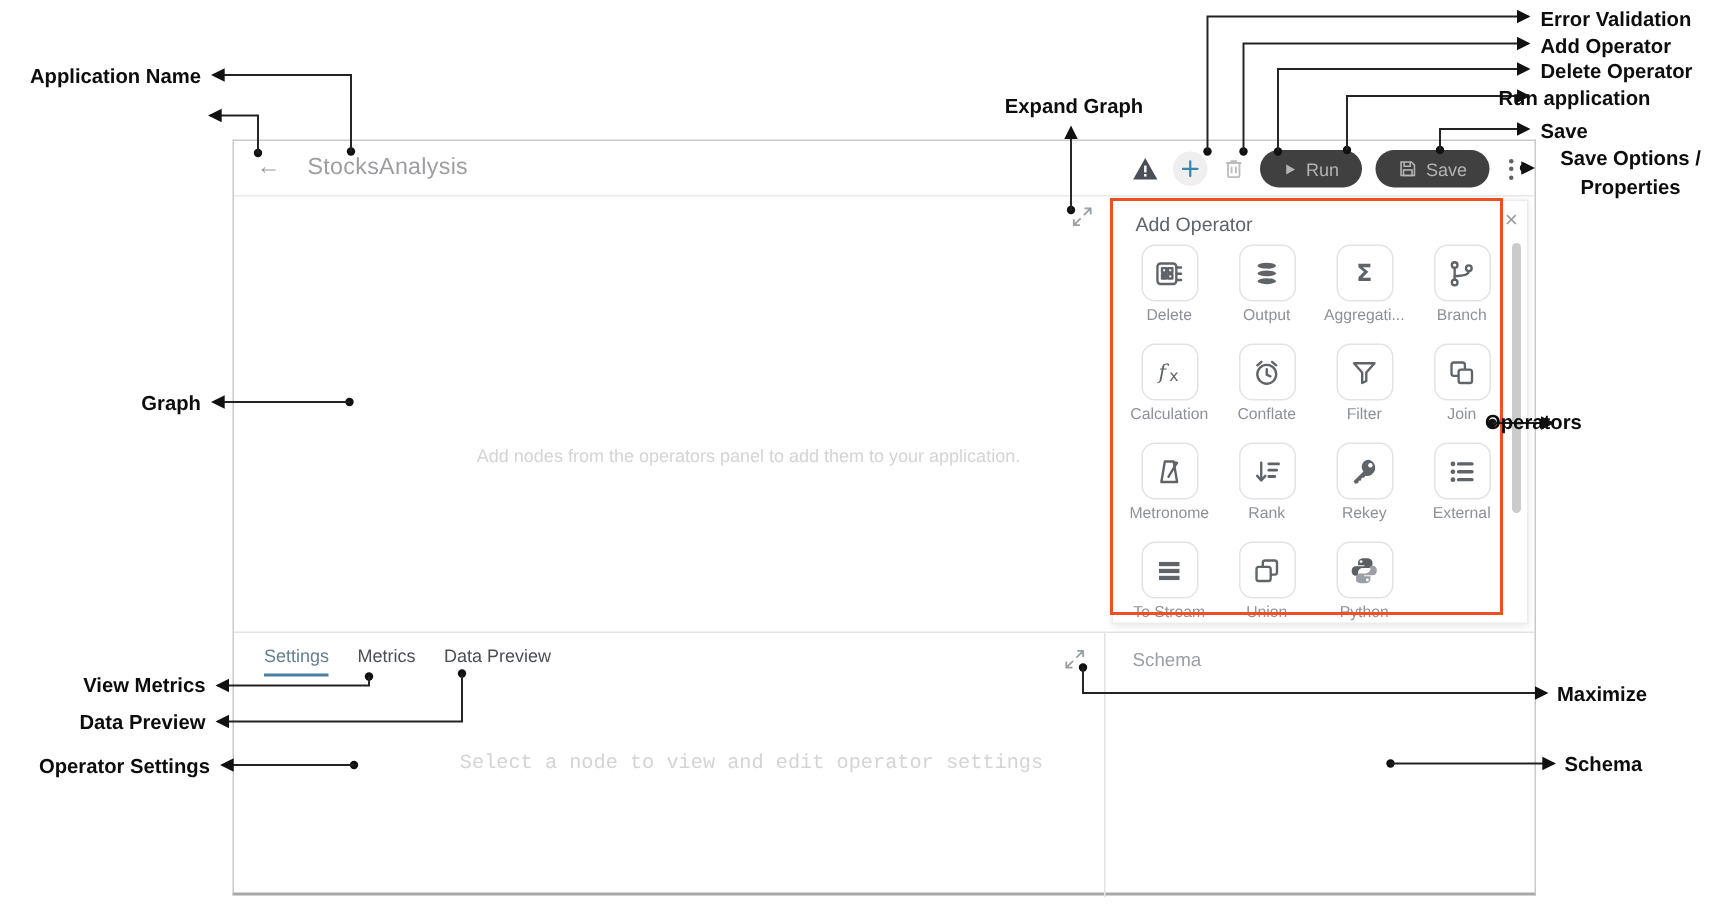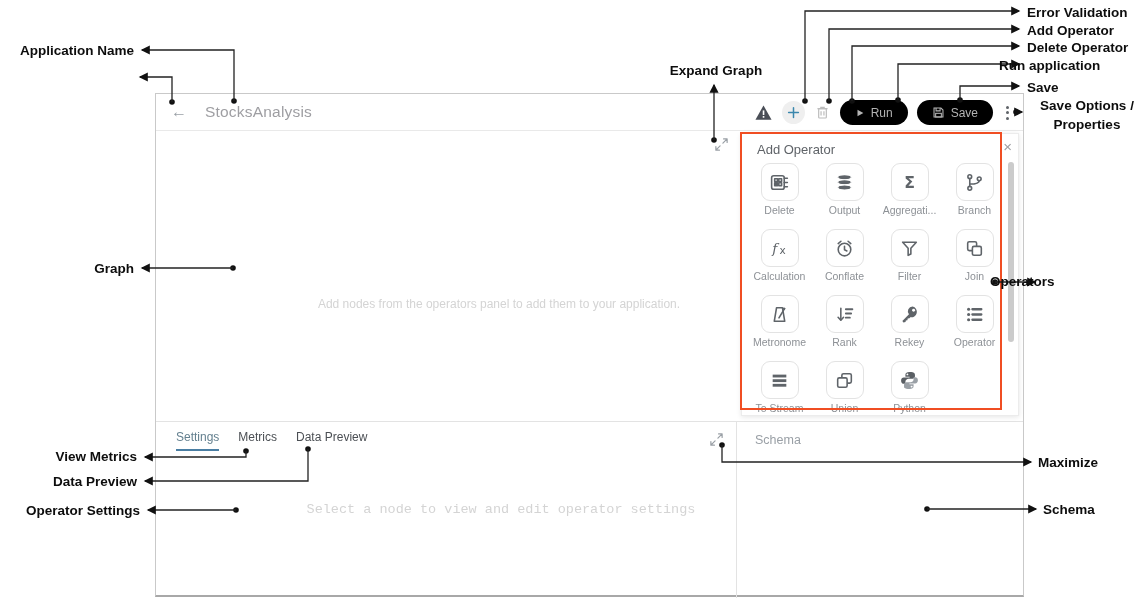--- a/index.html
+++ b/index.html
@@ -36,21 +36,21 @@
     background:#fff; border:1px solid #c9c9c9; border-bottom:2px solid #a8a8a8; z-index:1; }
 
   
   #app-header { position:absolute; left:0; top:0; width:100%; height:37px; border-bottom:1px solid #e9e9e9;
     display:flex; align-items:center; padding-left:15px; }
   .back-arrow { color:#9aa0a6; font-size:16px; cursor:pointer; margin-right:18px; }
   .app-title { color:#9e9ea2; font-size:15.5px; letter-spacing:.2px; }
   #toolbar { position:absolute; right:10px; top:0; height:37px; display:flex; align-items:center; gap:9px; }
   .tb-icon { display:flex; align-items:center; justify-content:center; cursor:pointer; }
   .plus-circle { width:23px; height:23px; border-radius:50%; background:#efefef; display:flex; align-items:center; justify-content:center; cursor:pointer; }
-  .pill-btn { height:25px; border-radius:13px; background:#000000; border:none; display:flex; align-items:center; gap:6px;
+  .pill-btn { height:25px; border-radius:13px; background:#404040; border:none; display:flex; align-items:center; gap:6px;
     padding:0 15px; font-family:"Liberation Sans", sans-serif; font-size:12px; color:#b3b3b3; cursor:pointer; }
   .kebab { display:flex; flex-direction:column; gap:2.5px; padding:2px 4px; cursor:pointer; }
   .kebab i { width:3px; height:3px; border-radius:50%; background:#5f6368; }
 
   
   #graph-panel { position:absolute; left:0; top:37px; width:100%; height:291px; border-bottom:1px solid #e3e3e3; }
   #graph-placeholder { position:absolute; left:103px; top:163px; width:480px; text-align:center;
     font-size:12px; line-height:20px; color:#d4d4d4; }
   .expand-glyph { position:absolute; cursor:pointer; }
   #graph-expand { left:558px; top:6px; }
@@ -273,21 +273,21 @@
 
   <div class="op-cell">
     <span class="op-glyph">
               <svg viewBox="0 0 20 20">
                 <circle cx="4.4" cy="5" r="1.5" fill="#5f6469" stroke="none"></circle>
                 <circle cx="4.4" cy="10" r="1.5" fill="#5f6469" stroke="none"></circle>
                 <circle cx="4.4" cy="15" r="1.5" fill="#5f6469" stroke="none"></circle>
                 <path d="M8 5h8.5M8 10h8.5M8 15h8.5" stroke-width="2.2"></path>
               </svg>
             </span>
-    <span class="op-label">Operator</span>
+    <span class="op-label">External</span>
   </div>
 
   <div class="op-cell">
     <span class="op-glyph">
               <svg viewBox="0 0 20 20">
                 <rect x="3.5" y="4.4" width="13" height="2.7" fill="#5f6469" stroke="none"></rect>
                 <rect x="3.5" y="8.8" width="13" height="2.7" fill="#5f6469" stroke="none"></rect>
                 <rect x="3.5" y="13.2" width="13" height="2.7" fill="#5f6469" stroke="none"></rect>
               </svg>
             </span>

